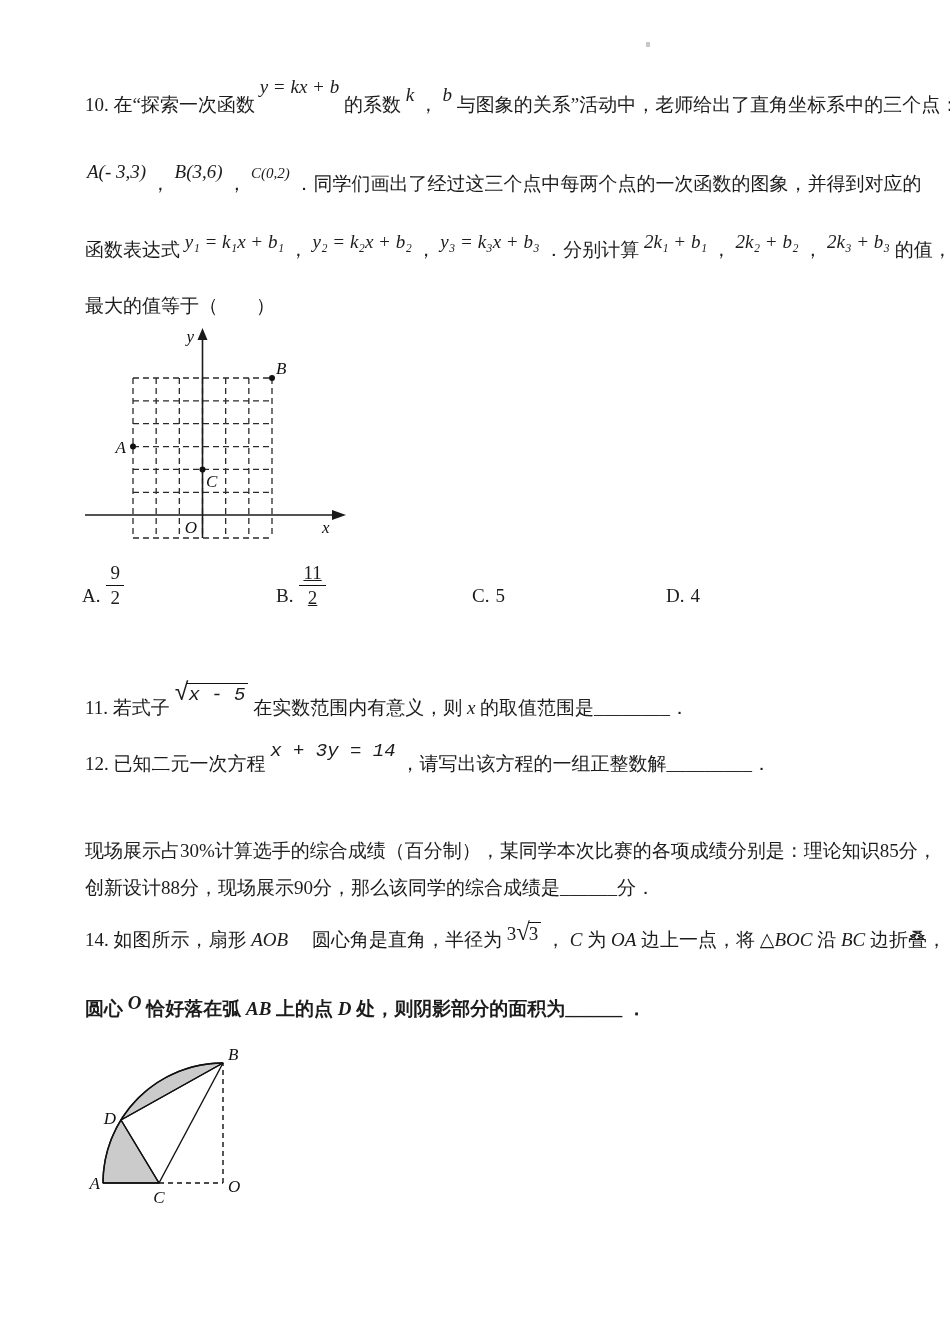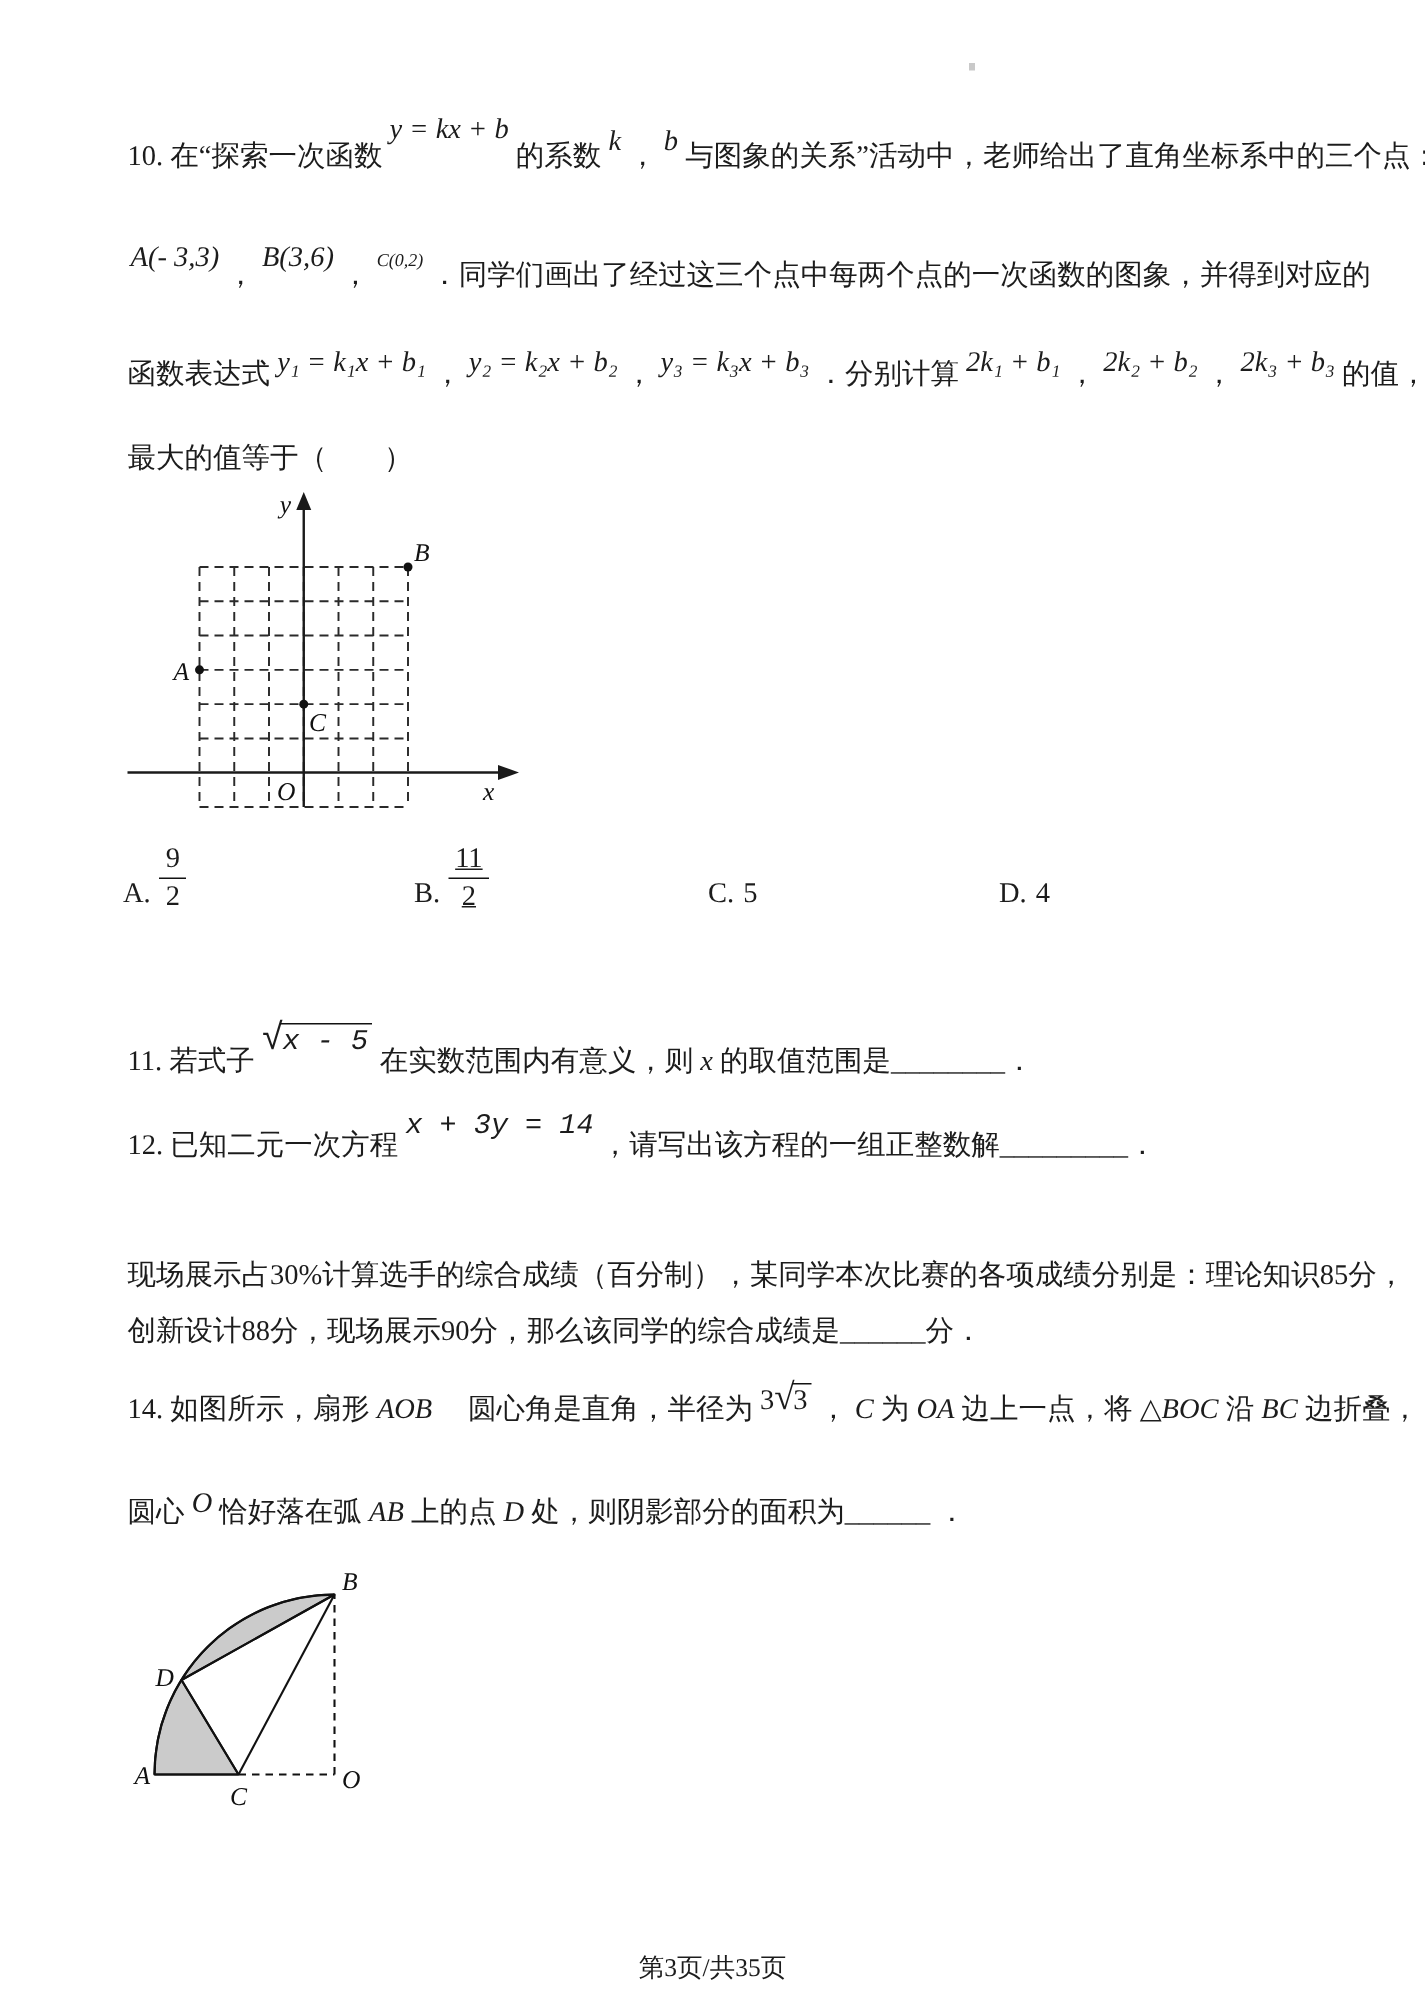--- a/index.html
+++ b/index.html
@@ -46,21 +46,21 @@
     <span>，</span>
     <span class="m r10">b</span>
     <span>与图象的关系”活动中，老师给出了直角坐标系中的三个点：</span>
   </div>
 
   <div class="line" style="left:87px; top:172px;">
     <span class="m r12">A(- 3,3)</span>
     <span>，</span>
     <span class="m r12">B(3,6)</span>
     <span>，</span>
-    <span class="m r12" style="font-size:12px;">C(0,2)</span>
+    <span class="m r12" style="font-size:15px;">C(0,2)</span>
     <span>．同学们画出了经过这三个点中每两个点的一次函数的图象，并得到对应的</span>
   </div>
 
   <div class="line" style="left:85px; top:238px;">
     <span>函数表达式</span>
     <span class="m r8">y₁ = k₁x + b₁</span>
     <span>，</span>
     <span class="m r8">y₂ = k₂x + b₂</span>
     <span>，</span>
     <span class="m r8">y₃ = k₃x + b₃</span>
@@ -167,21 +167,21 @@
     <span class="m">C</span>
     <span>为</span>
     <span class="m">OA</span>
     <span>边上一点，将</span>
     <span>△</span><span class="m">BOC</span>
     <span>沿</span>
     <span class="m">BC</span>
     <span>边折叠，</span>
   </div>
 
-  <div class="line" style="left:85px; top:997px;">
+  <div class="line" style="left:85px; top:997px;font-weight:bold;">
     <span>圆心</span>
     <span class="m r6">O</span>
     <span>恰好落在弧</span>
     <span class="m">AB</span>
     <span>上的点</span>
     <span class="m">D</span>
     <span>处，则阴影部分的面积为</span><span>______</span><span> ．</span>
   </div>
 
   <div class="figure" style="left:80px; top:1040px;">
@@ -203,17 +203,14 @@
         <line x1="143" y1="143" x2="143" y2="23"></line>
       </g>
       <text x="148" y="20">B</text>
       <text x="36" y="84" text-anchor="end">D</text>
       <text x="20" y="149" text-anchor="end">A</text>
       <text x="79" y="163" text-anchor="middle">C</text>
       <text x="148" y="152">O</text>
     </svg>
   </div>
 
-  <div class="footer">
-    <span>第3页/共35页</span>
-  </div>
 
 </div>
 
 </body></html>

